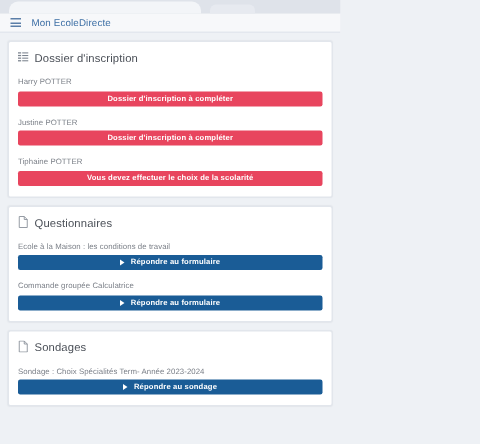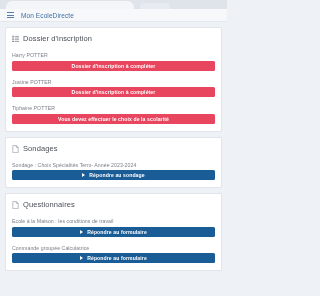--- a/index.html
+++ b/index.html
@@ -87,21 +87,21 @@
     background: #ffffff;
     border: 1px solid #e2e6ec;
     border-radius: 2px;
     padding: 6px 6px 7px 6px;
     box-sizing: border-box;
     box-shadow: 0 0 1px rgba(0,0,0,.04);
   }
 
   .card-head {
     display: flex;
-    align-items: flex-end;
+    align-items: flex-start;
     gap: 4px;
     margin-bottom: 9px;
   }
   .card-title {
     font-size: 7.5px;
     color: #4a4f57;
     letter-spacing: .1px;
     white-space: nowrap;
   }
   .head-icon {
@@ -210,48 +210,48 @@
       </div>
     </div>
     <div class="card">
       <div class="card-head">
         <span style="display: flex;">
           <svg class="head-icon" viewBox="0 0 10 12">
             <path d="M1 0.5 H6 L9 3.5 V11.5 H1 Z" fill="none" stroke="#8a919b" stroke-width="0.9"></path>
             <path d="M6 0.5 V3.5 H9" fill="none" stroke="#8a919b" stroke-width="0.9"></path>
           </svg>
         </span>
-        <span class="card-title">Sondages</span>
-      </div>
-      <div class="entry">
-        <div class="entry-label">Sondage : Choix Spécialités Term- Année 2023-2024</div>
+        <span class="card-title">Questionnaires</span>
+      </div>
+      <div class="entry">
+        <div class="entry-label">Ecole à la Maison : les conditions de travail</div>
         <button class="btn btn-primary">
           <span class="play"></span>
-          <span>Répondre au sondage</span>
+          <span>Répondre au formulaire</span>
+        </button>
+      </div>
+      <div class="entry">
+        <div class="entry-label">Commande groupée Calculatrice</div>
+        <button class="btn btn-primary">
+          <span class="play"></span>
+          <span>Répondre au formulaire</span>
         </button>
       </div>
     </div>
     <div class="card">
       <div class="card-head">
         <span style="display: flex;">
           <svg class="head-icon" viewBox="0 0 10 12">
             <path d="M1 0.5 H6 L9 3.5 V11.5 H1 Z" fill="none" stroke="#8a919b" stroke-width="0.9"></path>
             <path d="M6 0.5 V3.5 H9" fill="none" stroke="#8a919b" stroke-width="0.9"></path>
           </svg>
         </span>
-        <span class="card-title">Questionnaires</span>
-      </div>
-      <div class="entry">
-        <div class="entry-label">Ecole à la Maison : les conditions de travail</div>
+        <span class="card-title">Sondages</span>
+      </div>
+      <div class="entry">
+        <div class="entry-label">Sondage : Choix Spécialités Term- Année 2023-2024</div>
         <button class="btn btn-primary">
           <span class="play"></span>
-          <span>Répondre au formulaire</span>
-        </button>
-      </div>
-      <div class="entry">
-        <div class="entry-label">Commande groupée Calculatrice</div>
-        <button class="btn btn-primary">
-          <span class="play"></span>
-          <span>Répondre au formulaire</span>
+          <span>Répondre au sondage</span>
         </button>
       </div>
     </div>
   </div>
 
 </body></html>

